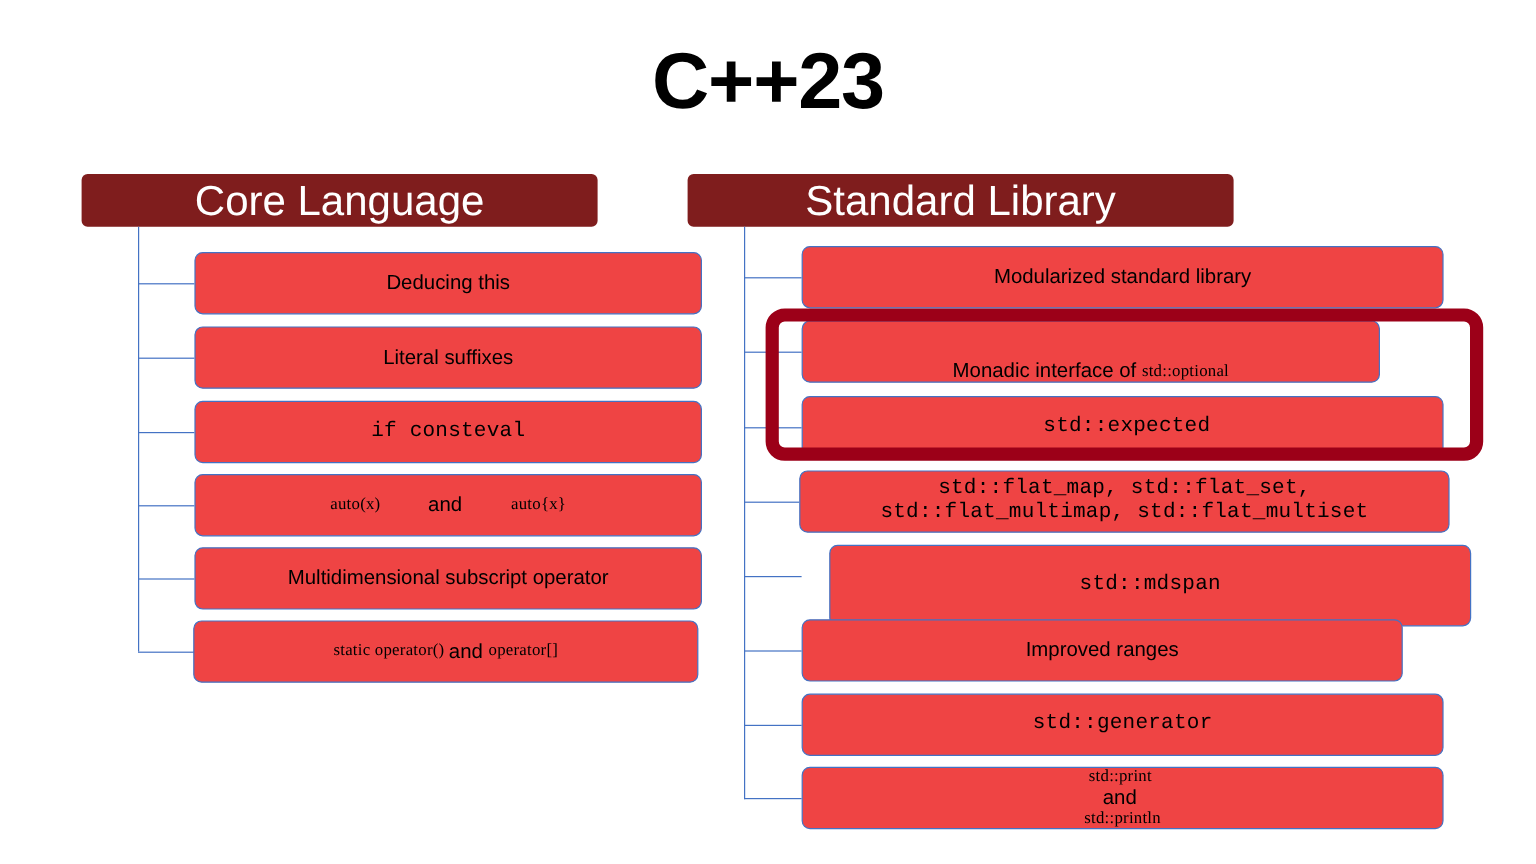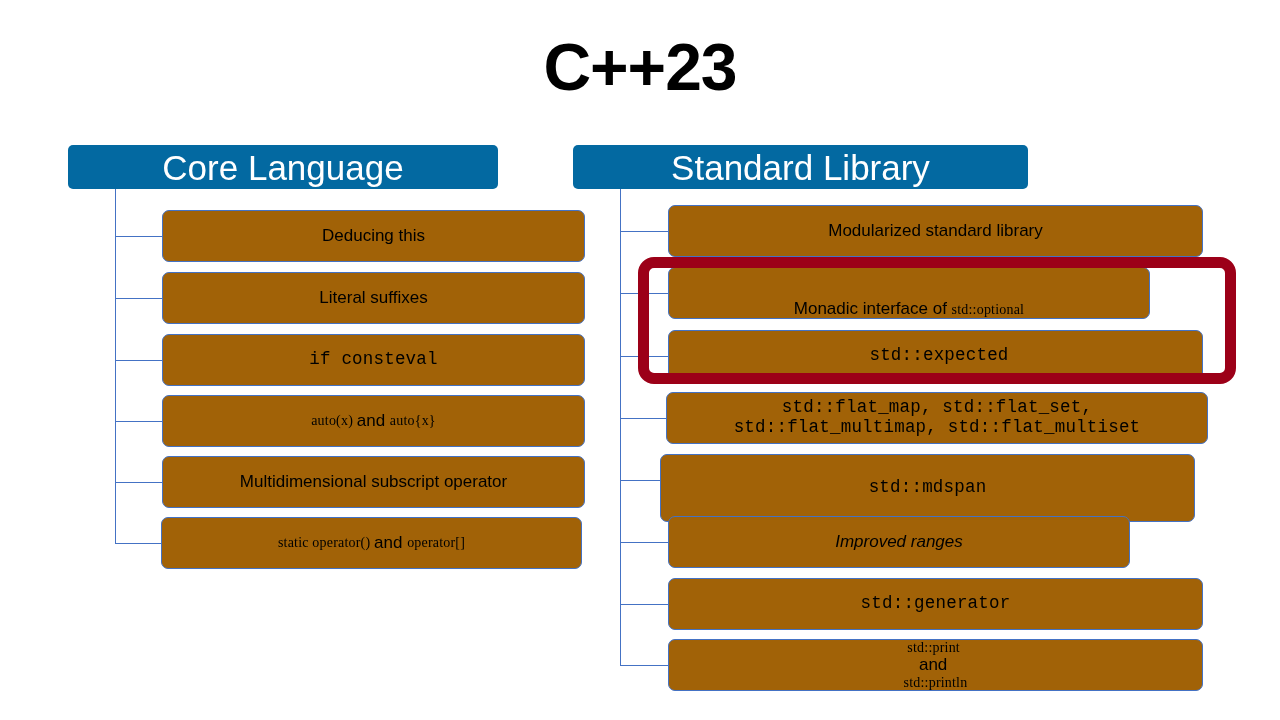--- a/index.html
+++ b/index.html
@@ -33,21 +33,21 @@
     font-size: 66px;
     font-weight: bold;
     letter-spacing: -1px;
     line-height: 1;
     color: #000000;
   }
 
   
   .col-header {
     position: absolute;
-    background: #0369a1;
+    background: #7f1d1d;
     border-radius: 5px;
     color: #ffffff;
     font-size: 35px;
     line-height: 1;
     display: flex;
     align-items: center;
     justify-content: center;
     letter-spacing: 0px;
   }
   #header-core {
@@ -77,21 +77,21 @@
     height: 0;
     border-top: 1.4px solid #4472C4;
   }
 
   
   .item-box {
     position: absolute;
     box-sizing: border-box;
     border: 1.3px solid #4472C4;
     border-radius: 7px;
-    background: #a16207;
+    background: #ef4444;
     display: flex;
     align-items: center;
     justify-content: center;
     text-align: center;
     font-size: 17px;
     line-height: 1.12;
     color: #000000;
     padding: 0 6px;
   }
   .item-box .mono {
@@ -143,21 +143,21 @@
   </div>
 
   <div class="item-box" style="left:162px; top:272px; width:423px; height:52px;">
     <span class="txt">Literal suffixes</span>
   </div>
 
   <div class="item-box all-mono" style="left:162px; top:334px; width:423px; height:52px;">
     <span class="txt">if consteval</span>
   </div>
 
-  <div class="item-box" style="left:162px; top:395px; width:423px; height:52px;">
+  <div class="item-box" style="left:162px; top:395px; width:423px; height:52px;gap:36px;">
     <span class="txt mono">auto(x) </span>
       <span class="txt">and </span>
       <span class="txt mono">auto{x}</span>
   </div>
 
   <div class="item-box" style="left:162px; top:456px; width:423px; height:52px;">
     <span class="txt">Multidimensional subscript operator</span>
   </div>
 
   <div class="item-box" style="left:161px; top:517px; width:421px; height:52px;">
@@ -190,25 +190,25 @@
 
   <div class="item-box all-mono" style="left:668px; top:330px; width:535px; height:52px;padding-left:13px;">
     <span class="txt">std::expected</span>
   </div>
 
   <div class="item-box all-mono" style="left:666px; top:392px; width:542px; height:52px;">
     <span class="txt">std::flat_map, std::flat_set,
 std::flat_multimap, std::flat_multiset</span>
   </div>
 
-  <div class="item-box all-mono" style="left:660px; top:454px; width:535px; height:68px;">
+  <div class="item-box all-mono" style="left:691px; top:454px; width:535px; height:68px;">
     <span class="txt">std::mdspan</span>
   </div>
 
-  <div class="item-box" style="left:668px; top:516px; width:462px; height:52px;font-style:italic;">
+  <div class="item-box" style="left:668px; top:516px; width:501px; height:52px;">
     <span class="txt">Improved ranges</span>
   </div>
 
   <div class="item-box all-mono" style="left:668px; top:578px; width:535px; height:52px;">
     <span class="txt">std::generator</span>
   </div>
 
   <div class="item-box" style="left:668px; top:639px; width:535px; height:52px;flex-direction:column;">
     <span class="txt mono">std::print </span>
       <span class="txt">and </span>

